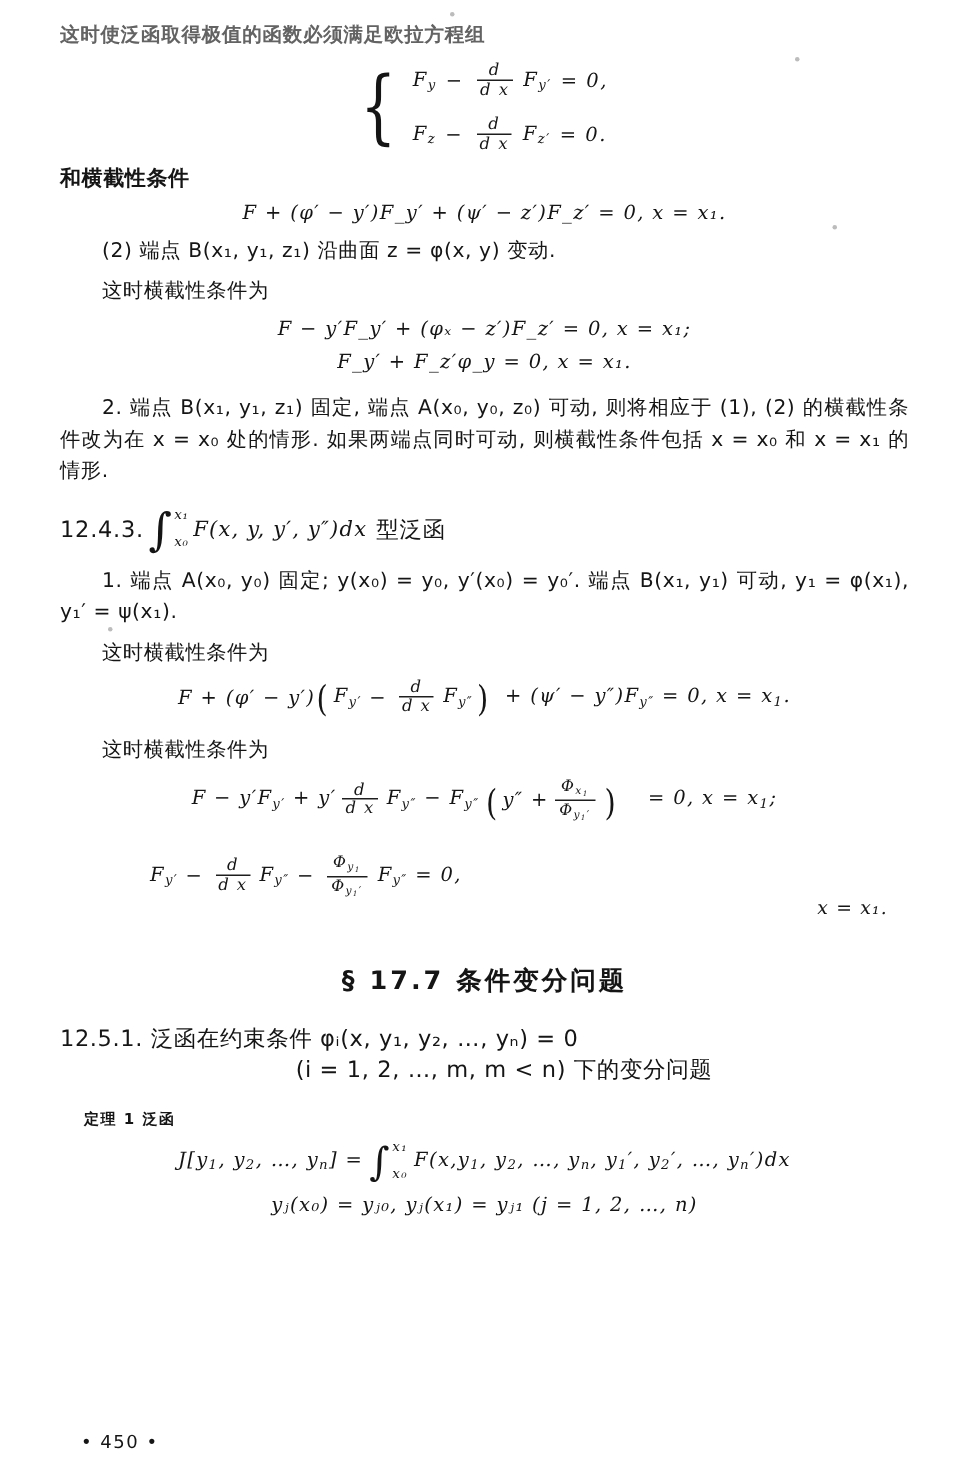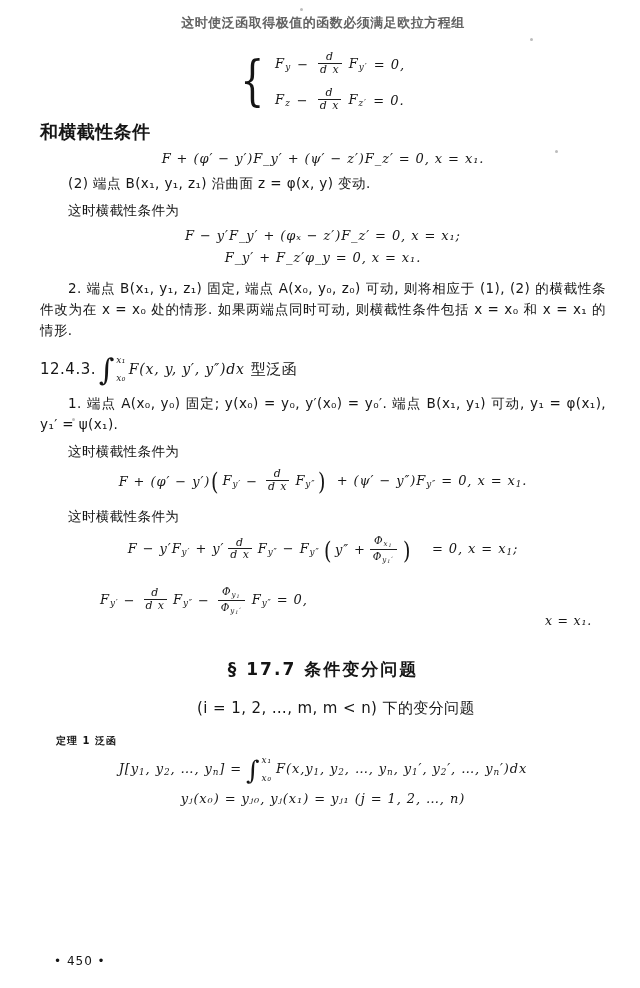--- a/index.html
+++ b/index.html
@@ -28,41 +28,41 @@
   }
   .cn {
     font-family: "DejaVu Sans", sans-serif;
     font-size: 13.5px;
     line-height: 1.55;
     letter-spacing: 0.4px;
   }
   .cn-b {
     font-family: Liberation Sans, sans-serif;
     font-weight: bold;
-    font-size: 18px;
+    font-size: 14px;
     letter-spacing: 0.4px;
   }
   .math {
     font-family: "DejaVu Serif", serif;
     font-style: italic;
     font-size: 12.5px;
     letter-spacing: 0.8px;
   }
   .indent {
     text-indent: 28px;
   }
   .topline {
     font-family: Liberation Serif, serif;
     font-weight: bold;
     font-size: 13px;
     letter-spacing: 0.5px;
     color: #4a4a4a;
-    text-align: center;
+    text-align: left;
     opacity: 0.85;
-    margin-bottom: 20px;
+    margin-bottom: 10px;
   }
 
   
   .brace-block {
     display: flex;
     align-items: center;
     justify-content: center;
     margin: 6px 0 8px 0;
   }
   .brace {
@@ -342,20 +342,21 @@
           <span class="num">Φ<sub>y<sub>1</sub></sub></span>
           <span class="den">Φ<sub>y<sub>1</sub>′</sub></span>
         </span>
       <span style="margin-left:4px;">F<sub>y″</sub> = 0,</span>
     </div>
     <div class="eq-right math">x = x₁.</div>
   </div>
 
   <div class="big-head">§ 17.7   条件变分问题</div>
 
+  <div class="sub-head">12.5.1. 泛函在约束条件 φᵢ(x, y₁, y₂, …, yₙ) = 0</div>
   <div class="sub-head2">(i = 1, 2, …, m, m &lt; n) 下的变分问题</div>
 
   <div class="thm">定理 1   泛函</div>
 
   <div class="eqline">
     <span>J[y<sub>1</sub>, y<sub>2</sub>, …, y<sub>n</sub>] =</span>
     <span class="integral" style="margin:0 4px;">
       <span class="int-sign" style="font-size:26px;">∫</span>
       <span class="int-lims">
         <span class="up">x₁</span>

